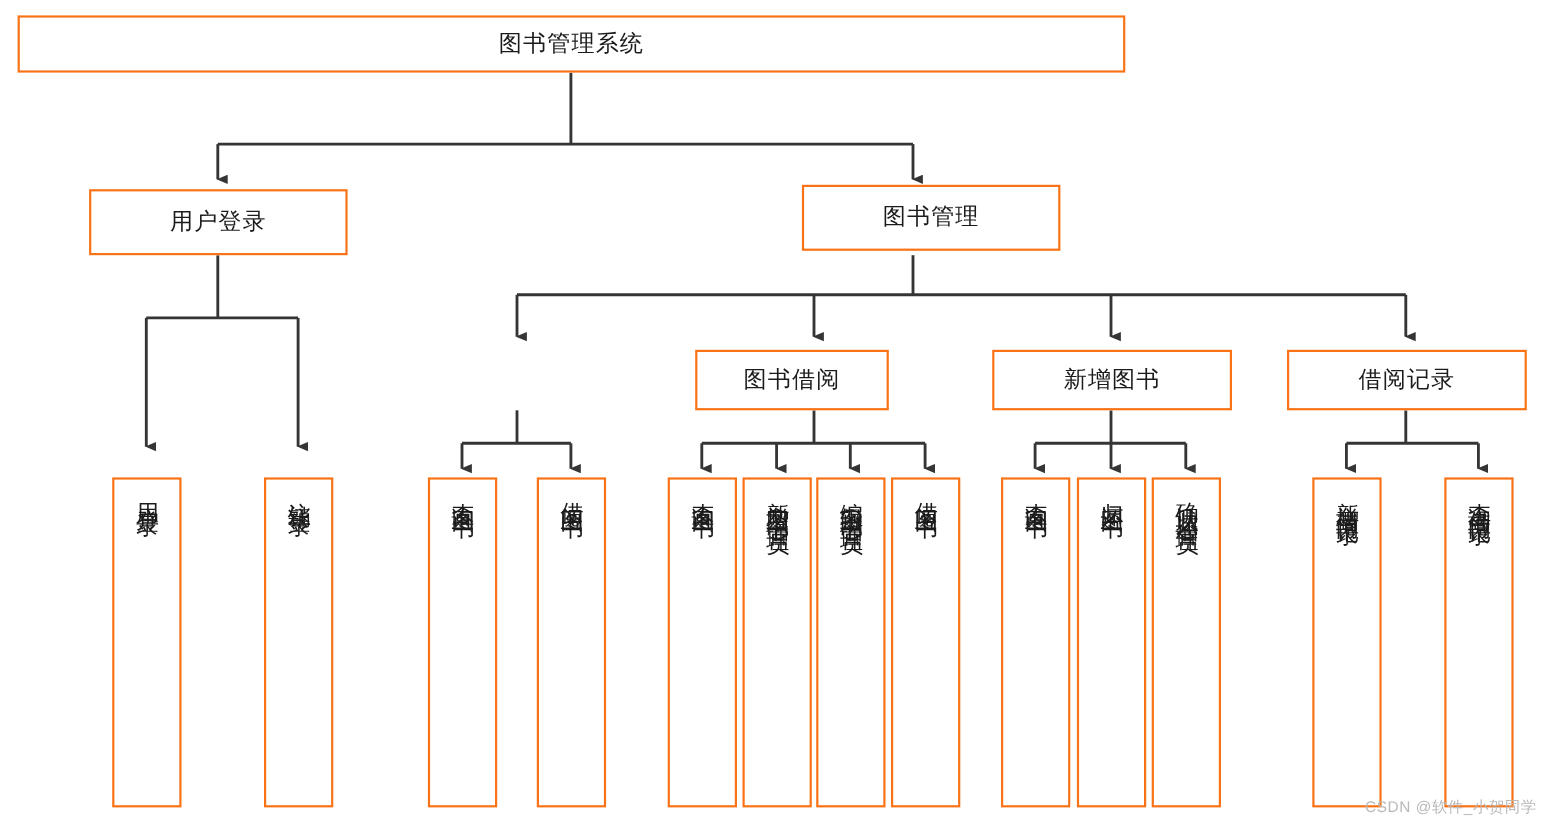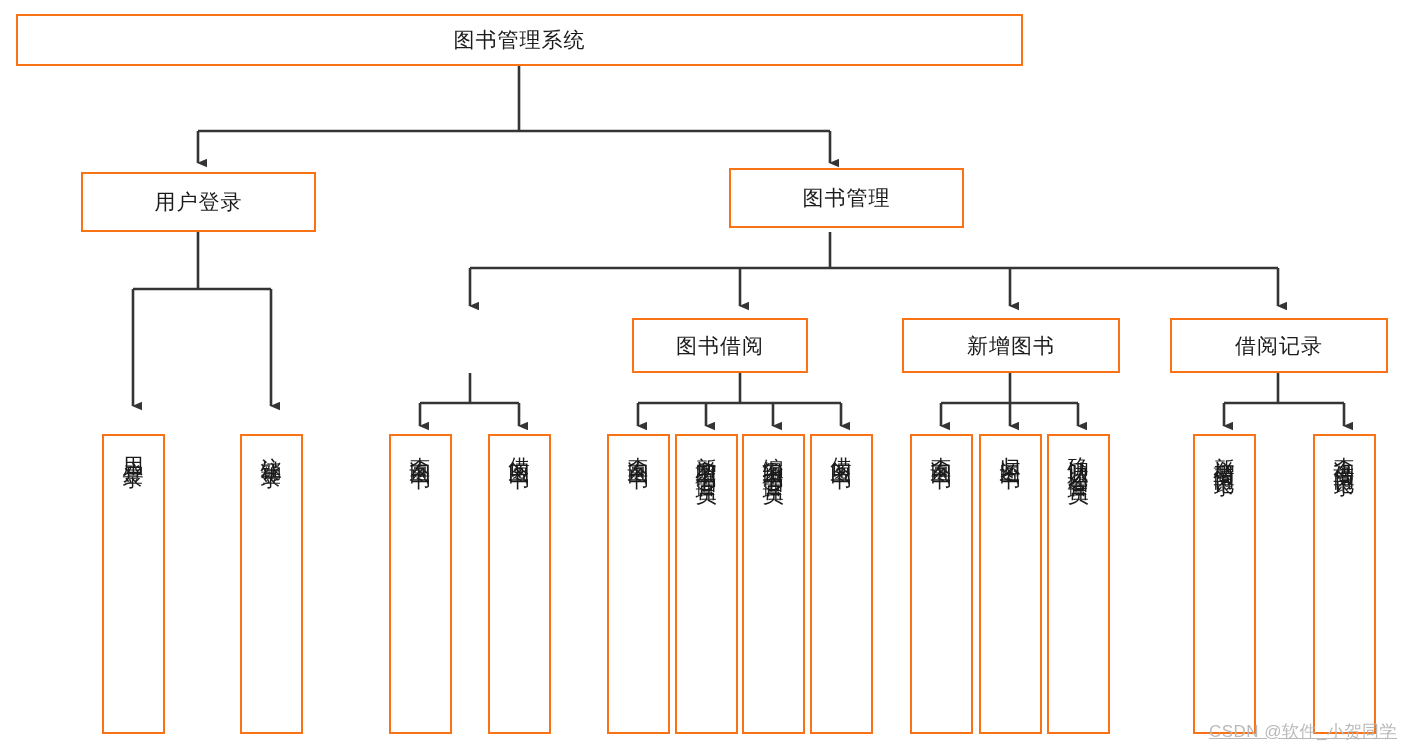--- a/index.html
+++ b/index.html
@@ -56,25 +56,24 @@
   .node-v > span {
     writing-mode: vertical-rl;
     text-orientation: upright;
     display: block;
     white-space: nowrap;
   }
   #watermark {
     position: absolute;
     right: 8px;
     bottom: 4px;
-    font-size: 17px;
+    font-size: 14px;
     color: #b9b9b9;
     letter-spacing: 0.5px;
     white-space: nowrap;
-    text-decoration: underline;
   }
 </style>
 </head>
 <body>
 
 <div id="diagram-root">
 
   <svg id="edges-layer" viewBox="0 0 1405 747" xmlns="http://www.w3.org/2000/svg">
     <defs>
       <marker id="arrowhead" markerWidth="9" markerHeight="10" refX="4.2" refY="9" orient="auto" markerUnits="userSpaceOnUse">

